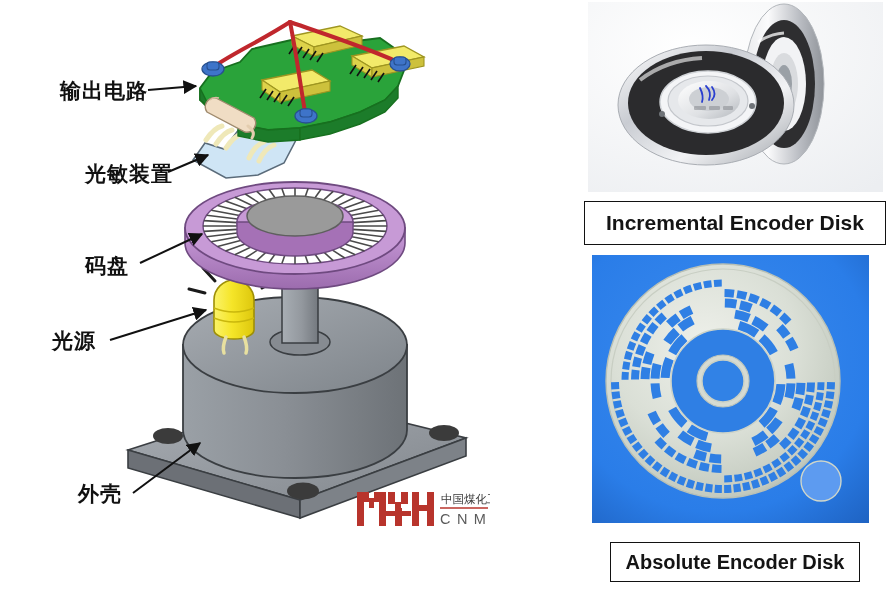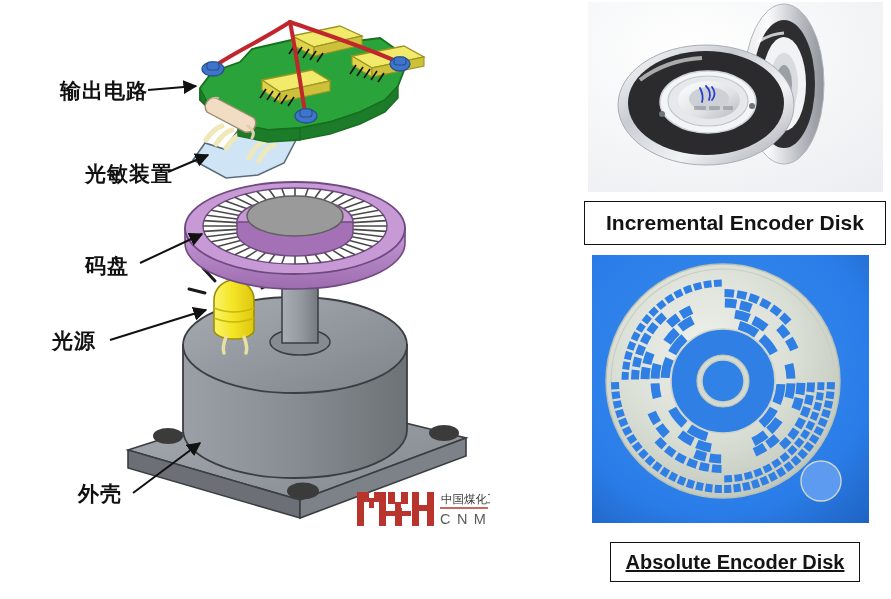--- a/index.html
+++ b/index.html
@@ -42,21 +42,21 @@
   }
   #cap-inc{left:4px;top:201px;width:302px;height:44px;}
   #cap-abs{left:30px;top:542px;width:250px;height:40px;}
   .caption-text{
     font-family:"Liberation Sans", sans-serif;
     font-weight:bold;
     font-size:21px;
     color:#141414;
     white-space:nowrap;
   }
-  #cap-abs .caption-text{font-size:20px;text-decoration:underline;}
+  #cap-abs .caption-text{font-size:20px;}
 
   
   #watermark{position:absolute;left:355px;top:484px;width:135px;height:46px;}
 </style>
 </head>
 <body>
 
 <div id="stage">
 
   <div id="left-panel">

